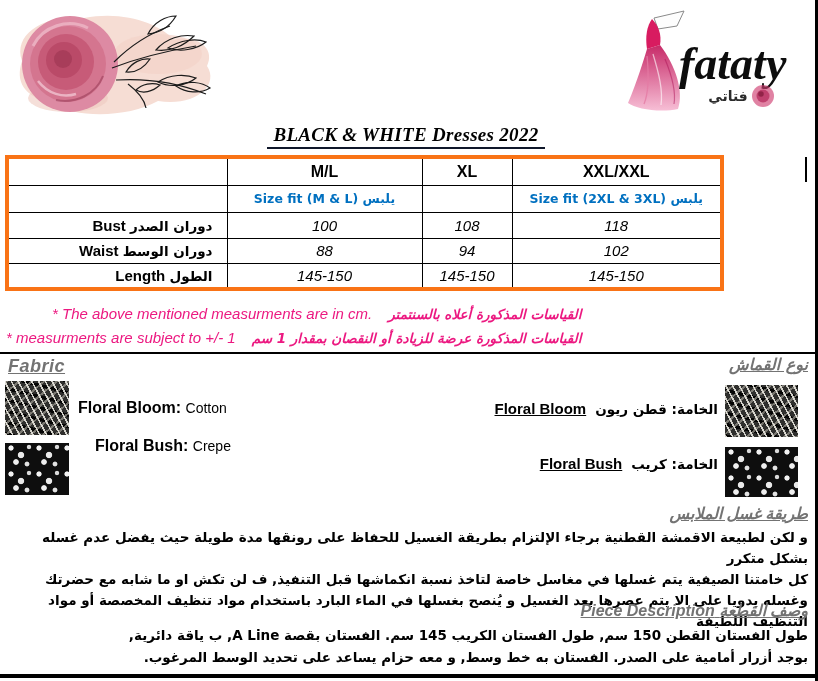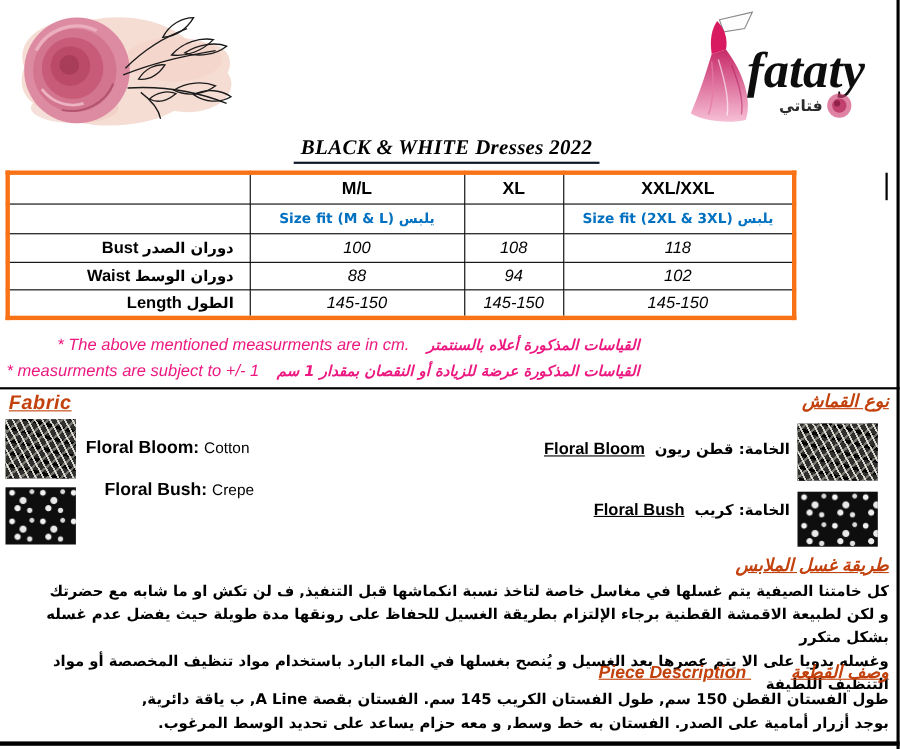--- a/index.html
+++ b/index.html
@@ -31,21 +31,21 @@
   .c-label{text-align:right;padding-right:14px !important;font-weight:bold;font-size:15px;}
   .c-label .ar{font-family:"DejaVu Sans",sans-serif;font-size:13.5px;}
   .c-val{text-align:center;font-size:15px;font-style:italic;}
 
   
   .notes{left:6px;top:303px;color:#ec1981;font-style:italic;font-size:15px;line-height:21px;text-align:right;}
   .note{white-space:nowrap;margin-bottom:2px;}
   .note .ar{font-family:"DejaVu Sans",sans-serif;font-size:13.5px;margin-left:16px;font-weight:bold;}
 
   
-  .h-pink{color:#c2410c;font-weight:bold;font-style:italic;text-decoration:underline;}
+  .h-pink{color:#737373;font-weight:bold;font-style:italic;text-decoration:underline;}
   .fabric-h-en{left:8px;top:356px;font-size:18px;letter-spacing:.5px;}
   .fabric-h-ar{right:10px;top:355px;font-size:16px;font-family:"DejaVu Sans",sans-serif;direction:rtl;}
 
   
   .swatch{position:absolute;}
   .swatch-bloom{
     background-color:#2f2f2d;
     background-image:
       repeating-linear-gradient(62deg, rgba(232,230,222,.9) 0 1.6px, rgba(232,230,222,0) 1.6px 6px),
       repeating-linear-gradient(-40deg, rgba(165,162,152,.65) 0 2px, rgba(0,0,0,0) 2px 8px),
@@ -77,21 +77,21 @@
   .fabR2{top:455px;}
   .fab-right .nm{font-weight:bold;font-size:15px;text-decoration:underline;}
   .fab-right .ar{font-family:"DejaVu Sans",sans-serif;font-weight:bold;font-size:13.5px;direction:rtl;}
 
   
   .rtl-block{position:absolute;left:8px;right:10px;text-align:right;direction:rtl;}
   .wash{top:504px;}
   .piece{top:601px;}
   .blk-head{display:inline-block;font-size:16px;margin-bottom:4px;}
   .blk-head .en{font-family:"Liberation Sans",sans-serif;font-style:italic;}
-  .blk-head .ar{font-family:Liberation Sans, sans-serif;margin-left:36px;}
+  .blk-head .ar{font-family:Liberation Serif, serif;}
   .rtl-line{font-family:"DejaVu Sans",sans-serif;font-weight:bold;font-size:13.5px;line-height:21px;color:#000;}
   .piece .rtl-line{line-height:22px;}
 </style>
 </head>
 <body>
 
 <div style="width:818px;height:681px;position:relative;">
 
   <svg class="abs" style="left:8px;top:6px;" width="232" height="114" viewBox="0 0 232 114">
     <path d="M14 55 C4 26 40 8 76 12 C116 4 152 18 166 34 C188 28 208 42 199 60 C212 80 186 101 150 95 C120 112 68 112 44 98 C16 90 7 76 14 55 Z" fill="#f6ddd4"></path>
@@ -232,22 +232,22 @@
     <span class="nm">Floral Bloom</span>
     <span class="ar">الخامة: قطن ريون</span>
   </div>
   <div class="fab-right fabR2">
     <span class="nm">Floral Bush</span>
     <span class="ar">الخامة: كريب</span>
   </div>
 
   <div class="abs rtl-block wash">
     <span class="h-pink blk-head"><span class="ar">طريقة غسل الملابس</span></span>
+    <div class="rtl-line">و لكن لطبيعة الاقمشة القطنية برجاء الإلتزام بطريقة الغسيل للحفاظ على رونقها مدة طويلة حيث يفضل عدم غسله بشكل متكرر</div>
     <div class="rtl-line">كل خامتنا الصيفية يتم غسلها في مغاسل خاصة  لتاخذ نسبة انكماشها قبل التنفيذ, ف لن تكش او ما شابه مع حضرتك</div>
-    <div class="rtl-line">و لكن لطبيعة الاقمشة القطنية برجاء الإلتزام بطريقة الغسيل للحفاظ على رونقها مدة طويلة حيث يفضل عدم غسله بشكل متكرر</div>
     <div class="rtl-line">وغسله يدويا على الا يتم عصرها بعد الغسيل و يُنصح بغسلها في الماء البارد باستخدام مواد تنظيف المخصصة أو مواد التنظيف اللطيفة</div>
   </div>
 
   <div class="abs rtl-block piece">
     <span class="h-pink blk-head">
       <span class="ar">وصف القطعة</span>
       <span class="en">Piece Description</span>
     </span>
     <div class="rtl-line">طول الفستان القطن 150 سم, طول الفستان الكريب 145 سم. الفستان بقصة A Line, ب ياقة دائرية,</div>
     <div class="rtl-line">بوجد أزرار أمامية على الصدر. الفستان به خط وسط, و معه حزام يساعد على تحديد الوسط المرغوب.</div>

